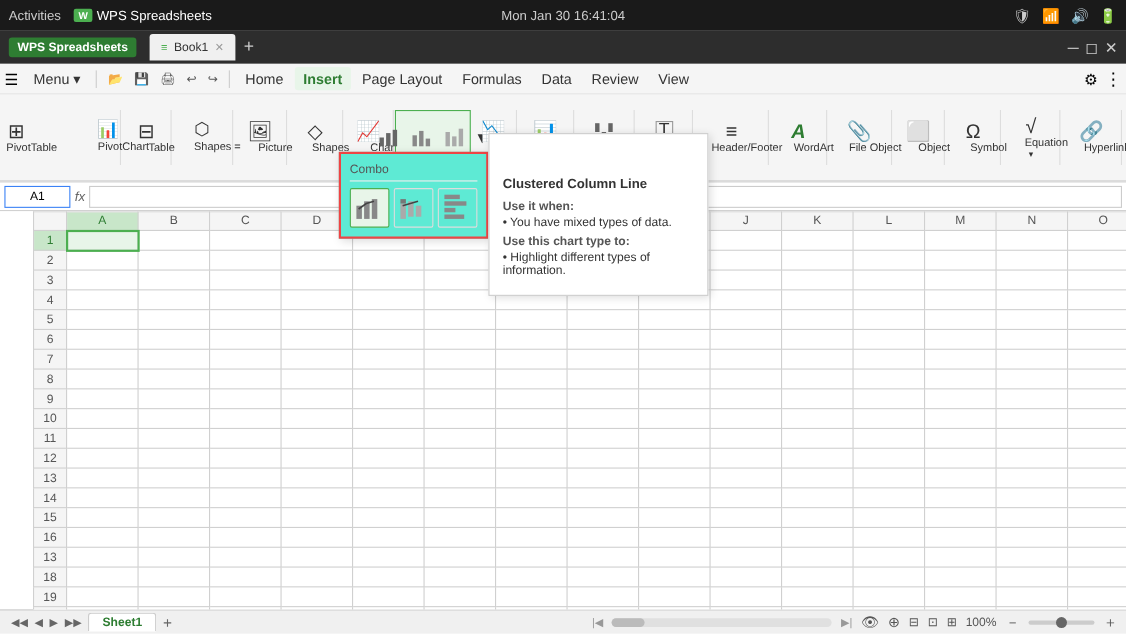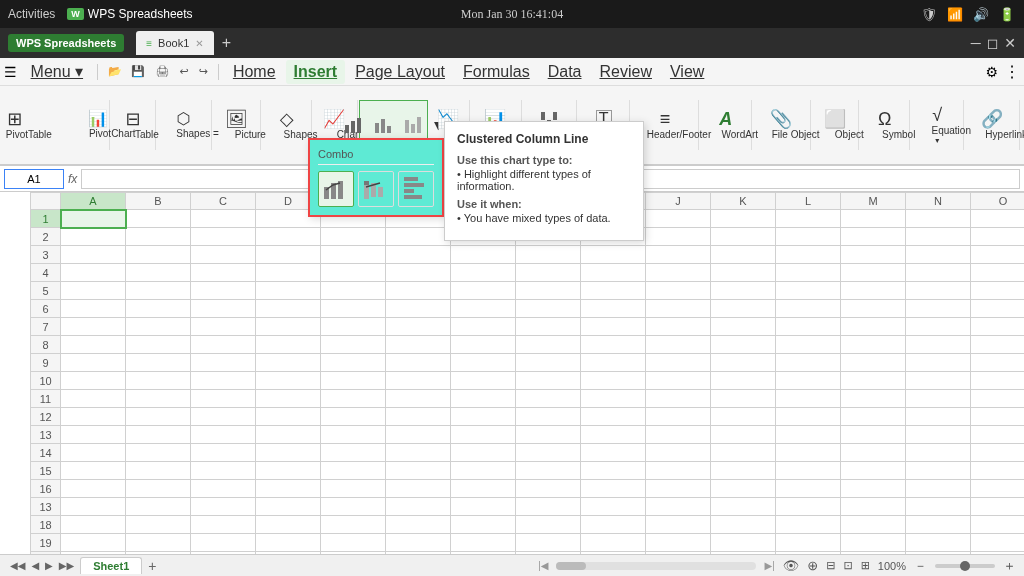--- a/index.html
+++ b/index.html
@@ -10,21 +10,21 @@
       background: #1a1a1a;
       color: #ccc;
       height: 28px;
       display: flex;
       align-items: center;
       justify-content: space-between;
       padding: 0 8px;
       font-size: 12px;
     }
     #title-bar .left { display: flex; align-items: flex-start; gap: 12px; }
-    #title-bar .center { position: absolute; left: 50%; transform: translateX(-50%); color: #ccc; font-size: 12px; font-family: Liberation Serif, serif; }
+    #title-bar .center { position: absolute; left: 50%; transform: translateX(-50%); color: #ccc; font-size: 12px; }
     #title-bar .right { display: flex; align-items: center; gap: 10px; }
 
     
     #tab-bar {
       background: #2d2d2d;
       height: 30px;
       display: flex;
       align-items: center;
       padding: 0 8px;
       gap: 4px;
@@ -51,25 +51,24 @@
       background: #f5f5f5;
       height: 28px;
       display: flex;
       align-items: center;
       padding: 0 4px;
       border-bottom: 1px solid #ddd;
       gap: 2px;
     }
     .menu-item {
       padding: 3px 8px;
-      font-size: 16px;
+      font-size: 13px;
       cursor: pointer;
       border-radius: 3px;
       color: #333;
-      text-decoration: underline;
     }
     .menu-separator { width: 1px; height: 16px; background: #ccc; margin: 0 4px; }
     .toolbar-btn-sm {
       padding: 2px 4px;
       background: none;
       border: none;
       cursor: pointer;
       font-size: 11px;
       color: #555;
       display: flex;
@@ -270,20 +269,21 @@
       z-index: 101;
       padding: 10px 12px;
       width: 200px;
       font-size: 11px;
     }
     #chart-tooltip .tooltip-title {
       font-size: 12px;
       font-weight: bold;
       color: #333;
       margin-bottom: 8px;
+      margin-top: 28px;
     }
     #chart-tooltip .tooltip-section { margin-bottom: 6px; }
     #chart-tooltip .tooltip-label { color: #555; font-weight: bold; margin-bottom: 2px; }
     #chart-tooltip .tooltip-text { color: #333; }
   </style>
 </head>
 <body>
 
 <div id="title-bar">
   <div class="left">
@@ -964,20 +964,20 @@
         <rect x="2" y="14" width="10" height="4" fill="#888"></rect>
         <rect x="2" y="20" width="18" height="4" fill="#888"></rect>
       </svg>
     </div>
   </div>
 </div>
 
 <div id="chart-tooltip">
   <div class="tooltip-title">Clustered Column Line</div>
   <div class="tooltip-section">
+    <div class="tooltip-label">Use it when:</div>
+    <div class="tooltip-text">• You have mixed types of data.</div>
+  </div>
+  <div class="tooltip-section">
     <div class="tooltip-label">Use this chart type to:</div>
     <div class="tooltip-text">• Highlight different types of information.</div>
   </div>
-  <div class="tooltip-section">
-    <div class="tooltip-label">Use it when:</div>
-    <div class="tooltip-text">• You have mixed types of data.</div>
-  </div>
 </div>
 
 </body></html>

